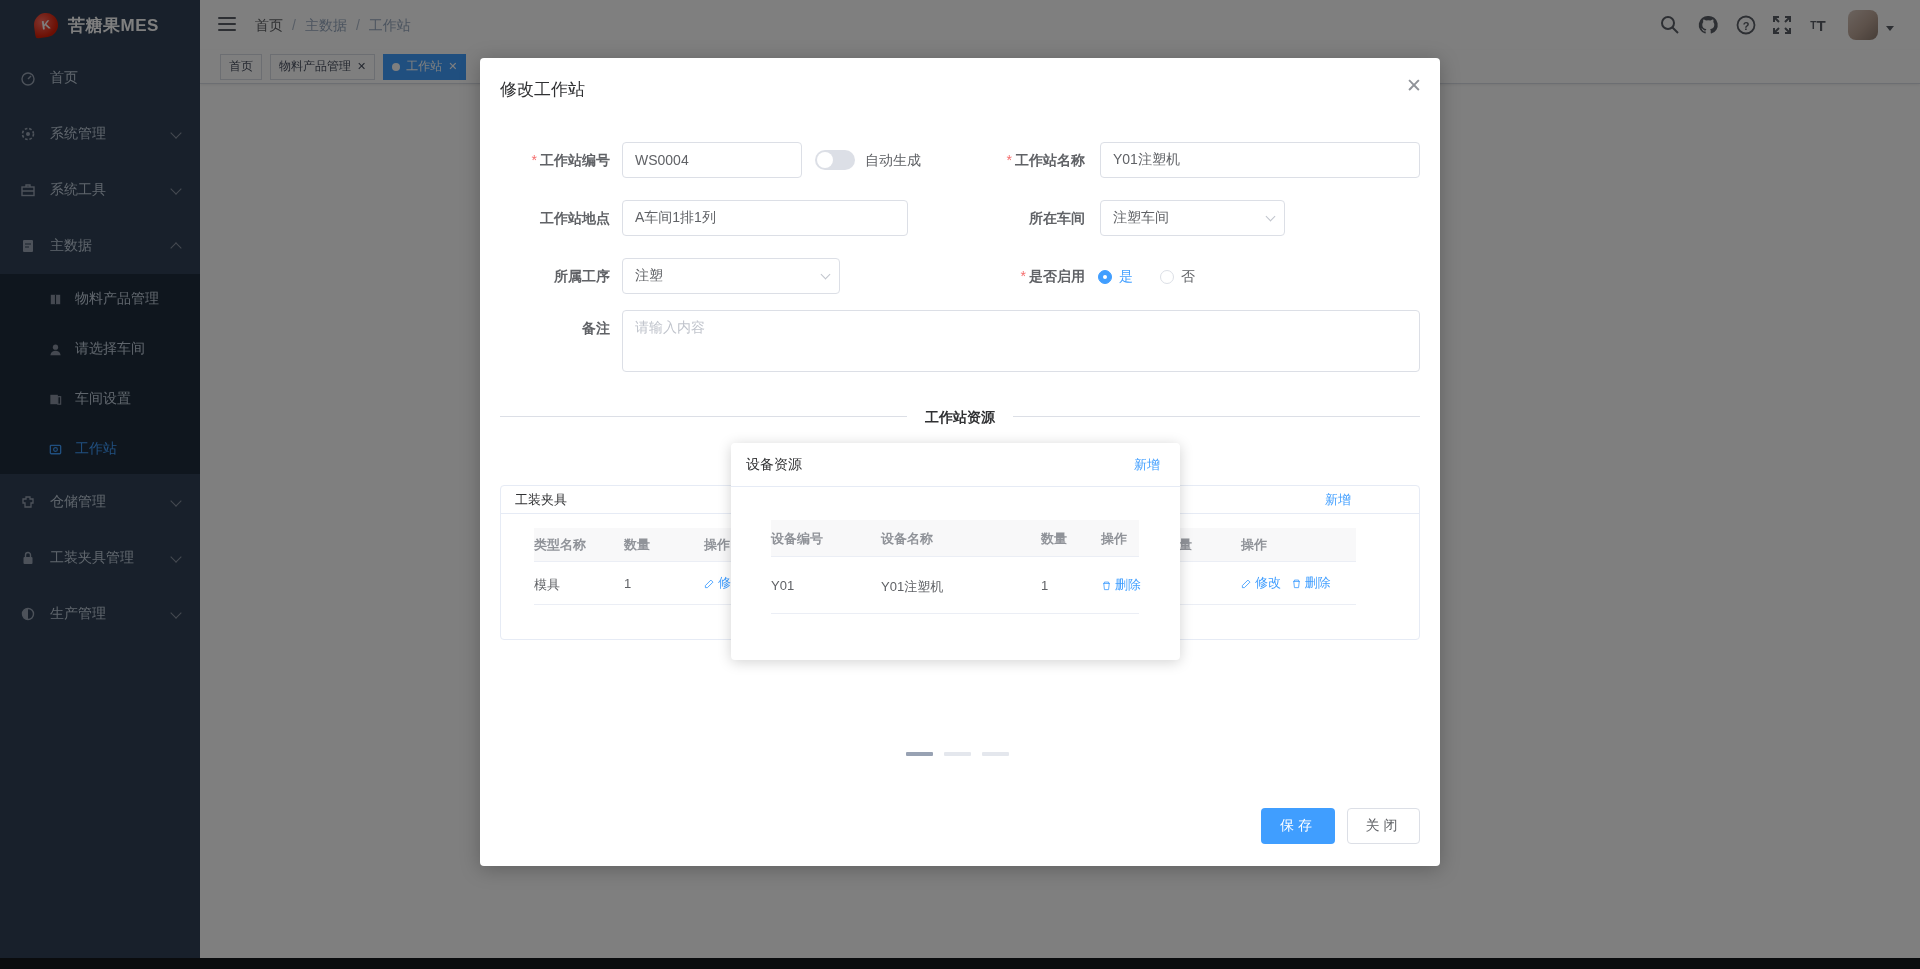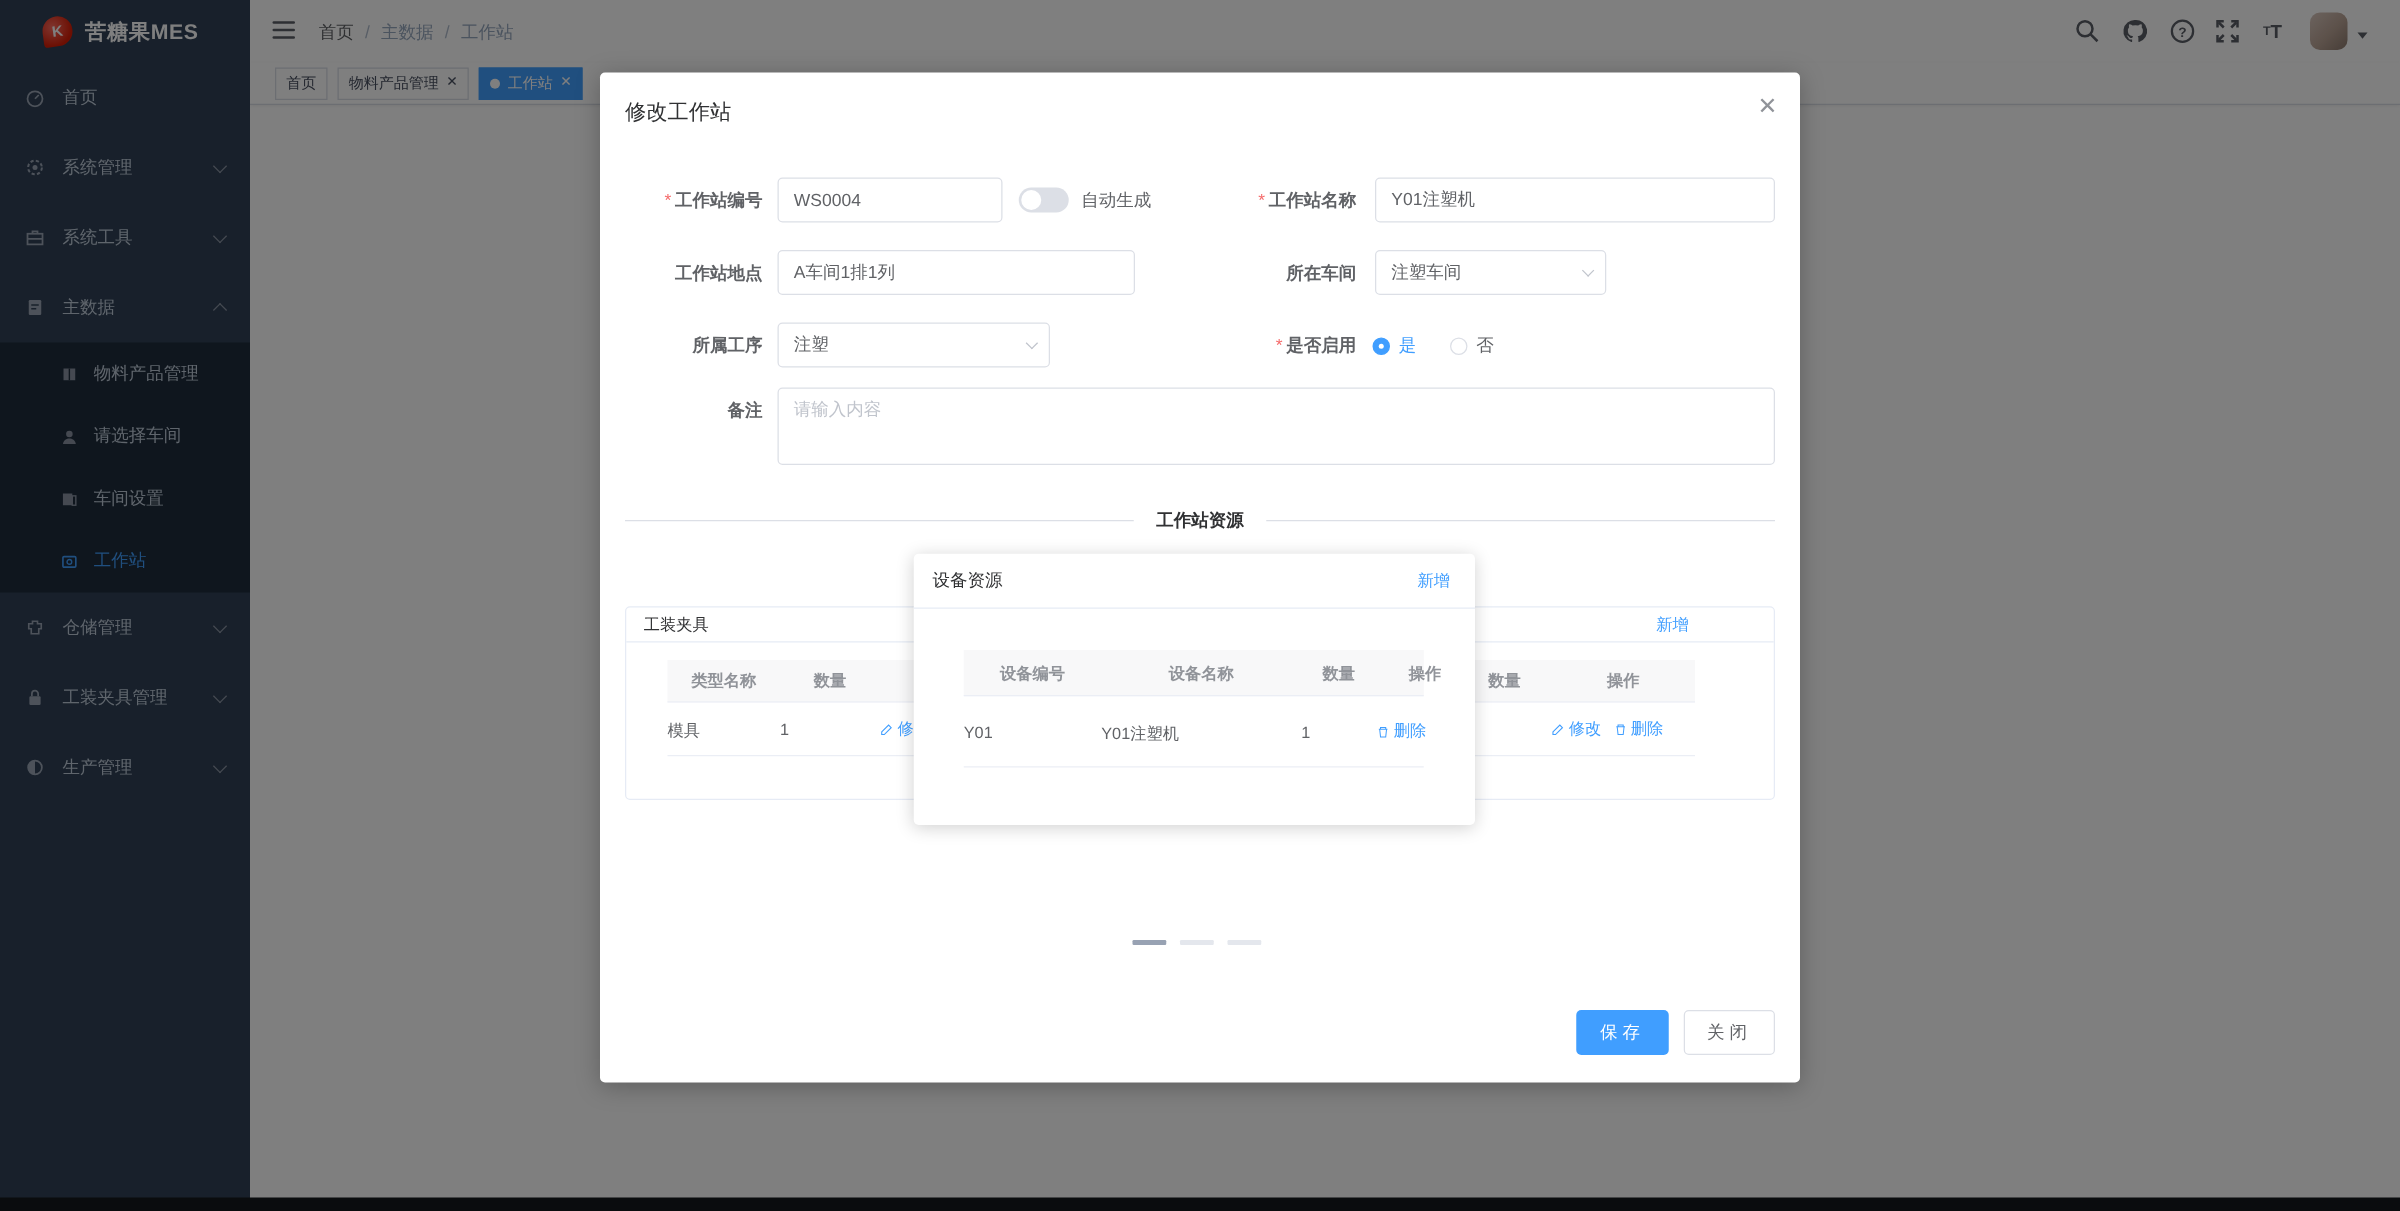--- a/index.html
+++ b/index.html
@@ -91,21 +91,21 @@
   .radio.unchecked { color:#606266; }
   #remark-area { position:absolute; left:142px; top:252px; width:798px; height:62px; border:1px solid #dcdfe6; border-radius:4px; padding:8px 12px; font-size:14px; color:#c0c4cc; }
   #divider-line { position:absolute; left:20px; top:358px; width:920px; border-top:1px solid #dcdfe6; }
   #divider-text { position:absolute; left:0; top:350px; width:960px; text-align:center; }
   #divider-text span { background:#fff; padding:0 18px; font-size:14px; color:#303133; font-weight:bold; }
 
   .rcard { position:absolute; top:427px; height:155px; background:#fff; border:1px solid #e6ebf5; border-radius:4px; }
   .rcard .rc-head { height:28px; border-bottom:1px solid #e6ebf5; padding:0 14px; display:flex; align-items:center; justify-content:space-between; font-size:13px; color:#303133; }
   .mini-add { color:#409eff; font-size:13px; cursor:pointer; }
   .mtable-head { position:absolute; background:#f8f8f9; border-bottom:1px solid #ebeef5; }
-  .mth { position:absolute; top:0; font-size:13px; font-weight:bold; color:#909399; text-align:center; line-height:34px; }
+  .mth { position:absolute; top:0; font-size:13px; font-weight:bold; color:#909399; text-align:left; line-height:34px; }
   .mtd { position:absolute; font-size:13px; color:#606266; }
   #device-pop { position:absolute; left:251px; top:385px; width:449px; height:217px; background:#fff; border-radius:4px; box-shadow:0 2px 14px rgba(0,0,0,.18); z-index:3; }
   #device-pop .dp-head { height:44px; border-bottom:1px solid #e6ebf5; display:flex; align-items:center; justify-content:space-between; padding:0 20px 0 15px; font-size:14px; color:#303133; }
   #carousel { position:absolute; left:426px; top:694px; display:flex; gap:11px; }
   #carousel .dash { width:27px; height:4px; border-radius:1px; background:#e4e7ed; cursor:pointer; }
   #carousel .dash.active { background:#98a2b3; }
   .mbtn { position:absolute; top:750px; height:36px; border-radius:4px; font-size:14px; display:flex; align-items:center; justify-content:center; cursor:pointer; }
   #btn-save { left:781px; width:74px; background:#409eff; color:#fff; letter-spacing:4px; }
   #btn-close { left:867px; width:73px; background:#fff; border:1px solid #dcdfe6; color:#606266; letter-spacing:4px; }
 </style>

